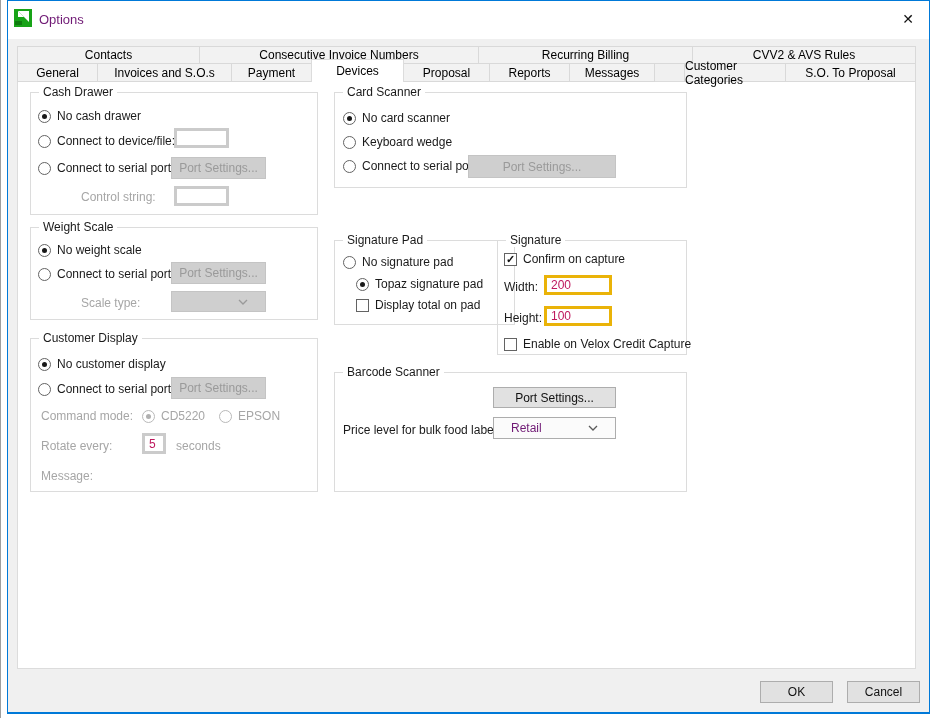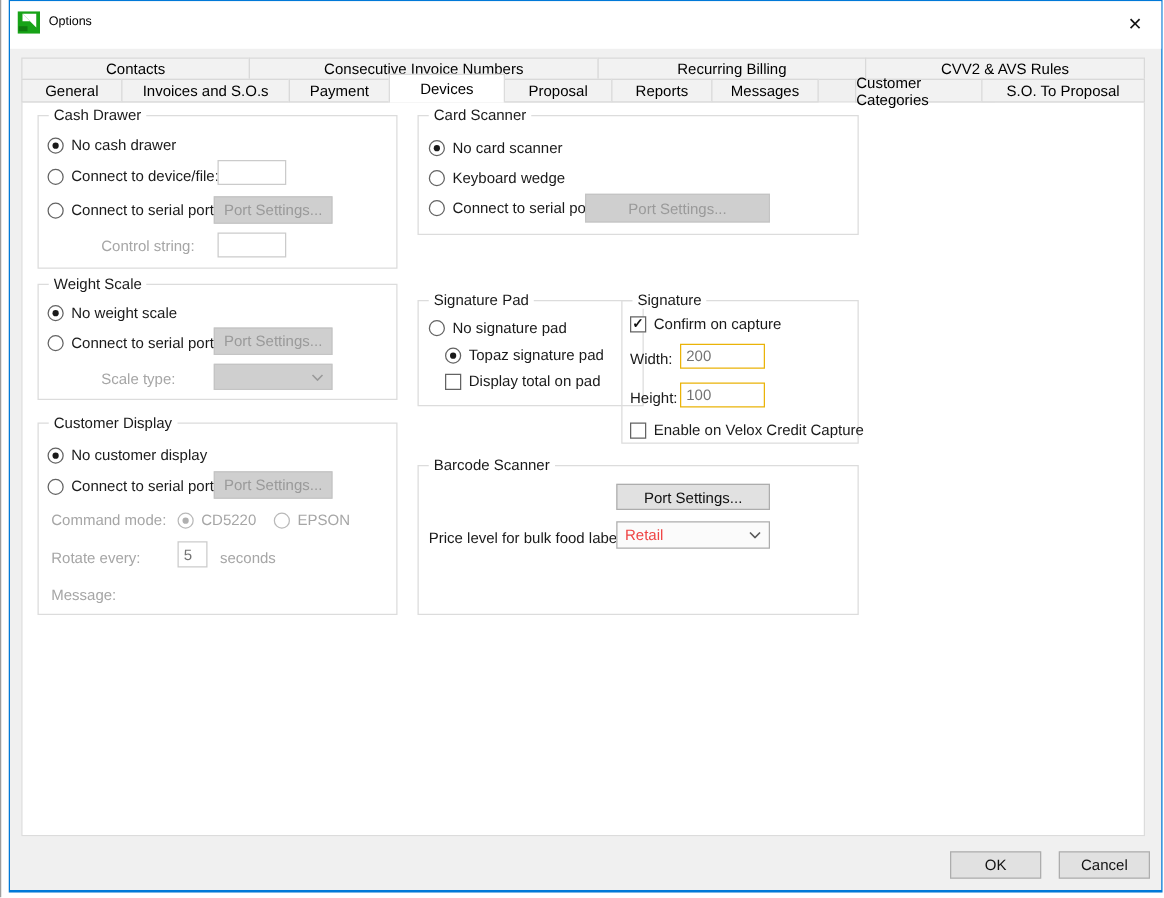--- a/index.html
+++ b/index.html
@@ -6,21 +6,21 @@
   body{width:931px;height:718px;background:#fff;font-family:"Liberation Sans",sans-serif;
        font-size:12px;color:#1a1a1a;position:relative;overflow:hidden;
        -webkit-font-smoothing:antialiased}
   .abs{position:absolute}
   
   .edge-line{left:0;top:0;width:1px;height:718px;background:#9e9e9e}
   .win{left:7px;top:0;width:923px;height:714px;border:1px solid #0079d8;border-bottom-width:2px;
        background:#f0f0f0;box-sizing:border-box}
   .titlebar{left:8px;top:1px;width:921px;height:38px;background:#ffffff}
   .app-icon{left:14px;top:9px;width:18px;height:18px}
-  .title-text{left:39px;top:12px;font-size:10px;color:#000000}
+  .title-text{left:39px;top:12px;font-size:13px;color:#701a75}
   .close-btn{left:894px;top:6px;width:28px;height:26px;display:flex;align-items:center;
              justify-content:center;font-size:14px;color:#111;cursor:default}
   
   .tab{position:absolute;box-sizing:border-box;background:#f2f2f2;border:1px solid #d9d9d9;
        display:flex;align-items:center;justify-content:center;z-index:2;color:#000}
   .tab.sel{background:#fff;border-color:#dcdcdc;border-bottom:none;z-index:4}
   .panel{left:17px;top:81px;width:899px;height:588px;background:#fff;border:1px solid #dcdcdc;
          box-sizing:border-box;z-index:1}
   
   .grp{position:absolute;border:1px solid #dcdcdc;box-sizing:border-box;z-index:5}
@@ -37,26 +37,26 @@
   .radio.dis.sel::after{background:#b0b0b0}
   .cb{width:11px;height:11px;border:1px solid #636363;background:#fff;flex:none;display:flex;
       align-items:center;justify-content:center;font-size:11px;font-weight:bold;line-height:1;color:#111;
       box-sizing:content-box}
   
   .btn{position:absolute;box-sizing:border-box;background:#e1e1e1;border:1px solid #adadad;
        display:flex;align-items:center;justify-content:center;color:#111}
   .btn.dis{background:#cfcfcf;border-color:#c4c4c4;color:#9a9a9a}
   .btn.focus{border:2px solid #0078d7;background:#e3e3e3}
   
-  .txt{position:absolute;box-sizing:border-box;border:1px solid #eab308;background:#fff;
-       font:12px "Liberation Sans",sans-serif;padding:1px 4px;color:#737373}
+  .txt{position:absolute;box-sizing:border-box;border:3px solid #eab308;background:#fff;
+       font:12px "Liberation Sans",sans-serif;padding:1px 4px;color:#be185d}
   .txt.lite{border-color:#cbcbcb}
   
   .combo{position:absolute;box-sizing:border-box;border:1px solid #adadad;background:#fbfbfb;
-         display:flex;align-items:center;justify-content:space-between;padding:0 6px;color:#ef4444}
+         display:flex;align-items:center;justify-content:space-between;padding:0 17px;color:#701a75}
   .combo.dis{background:#cfcfcf;border-color:#c4c4c4}
   .chev{flex:none}
 </style>
 </head>
 <body>
 
 <div class="abs edge-line"></div>
 <div class="abs win"></div>
 <div class="abs titlebar"></div>
 <svg class="abs app-icon" viewBox="0 0 18 18">

